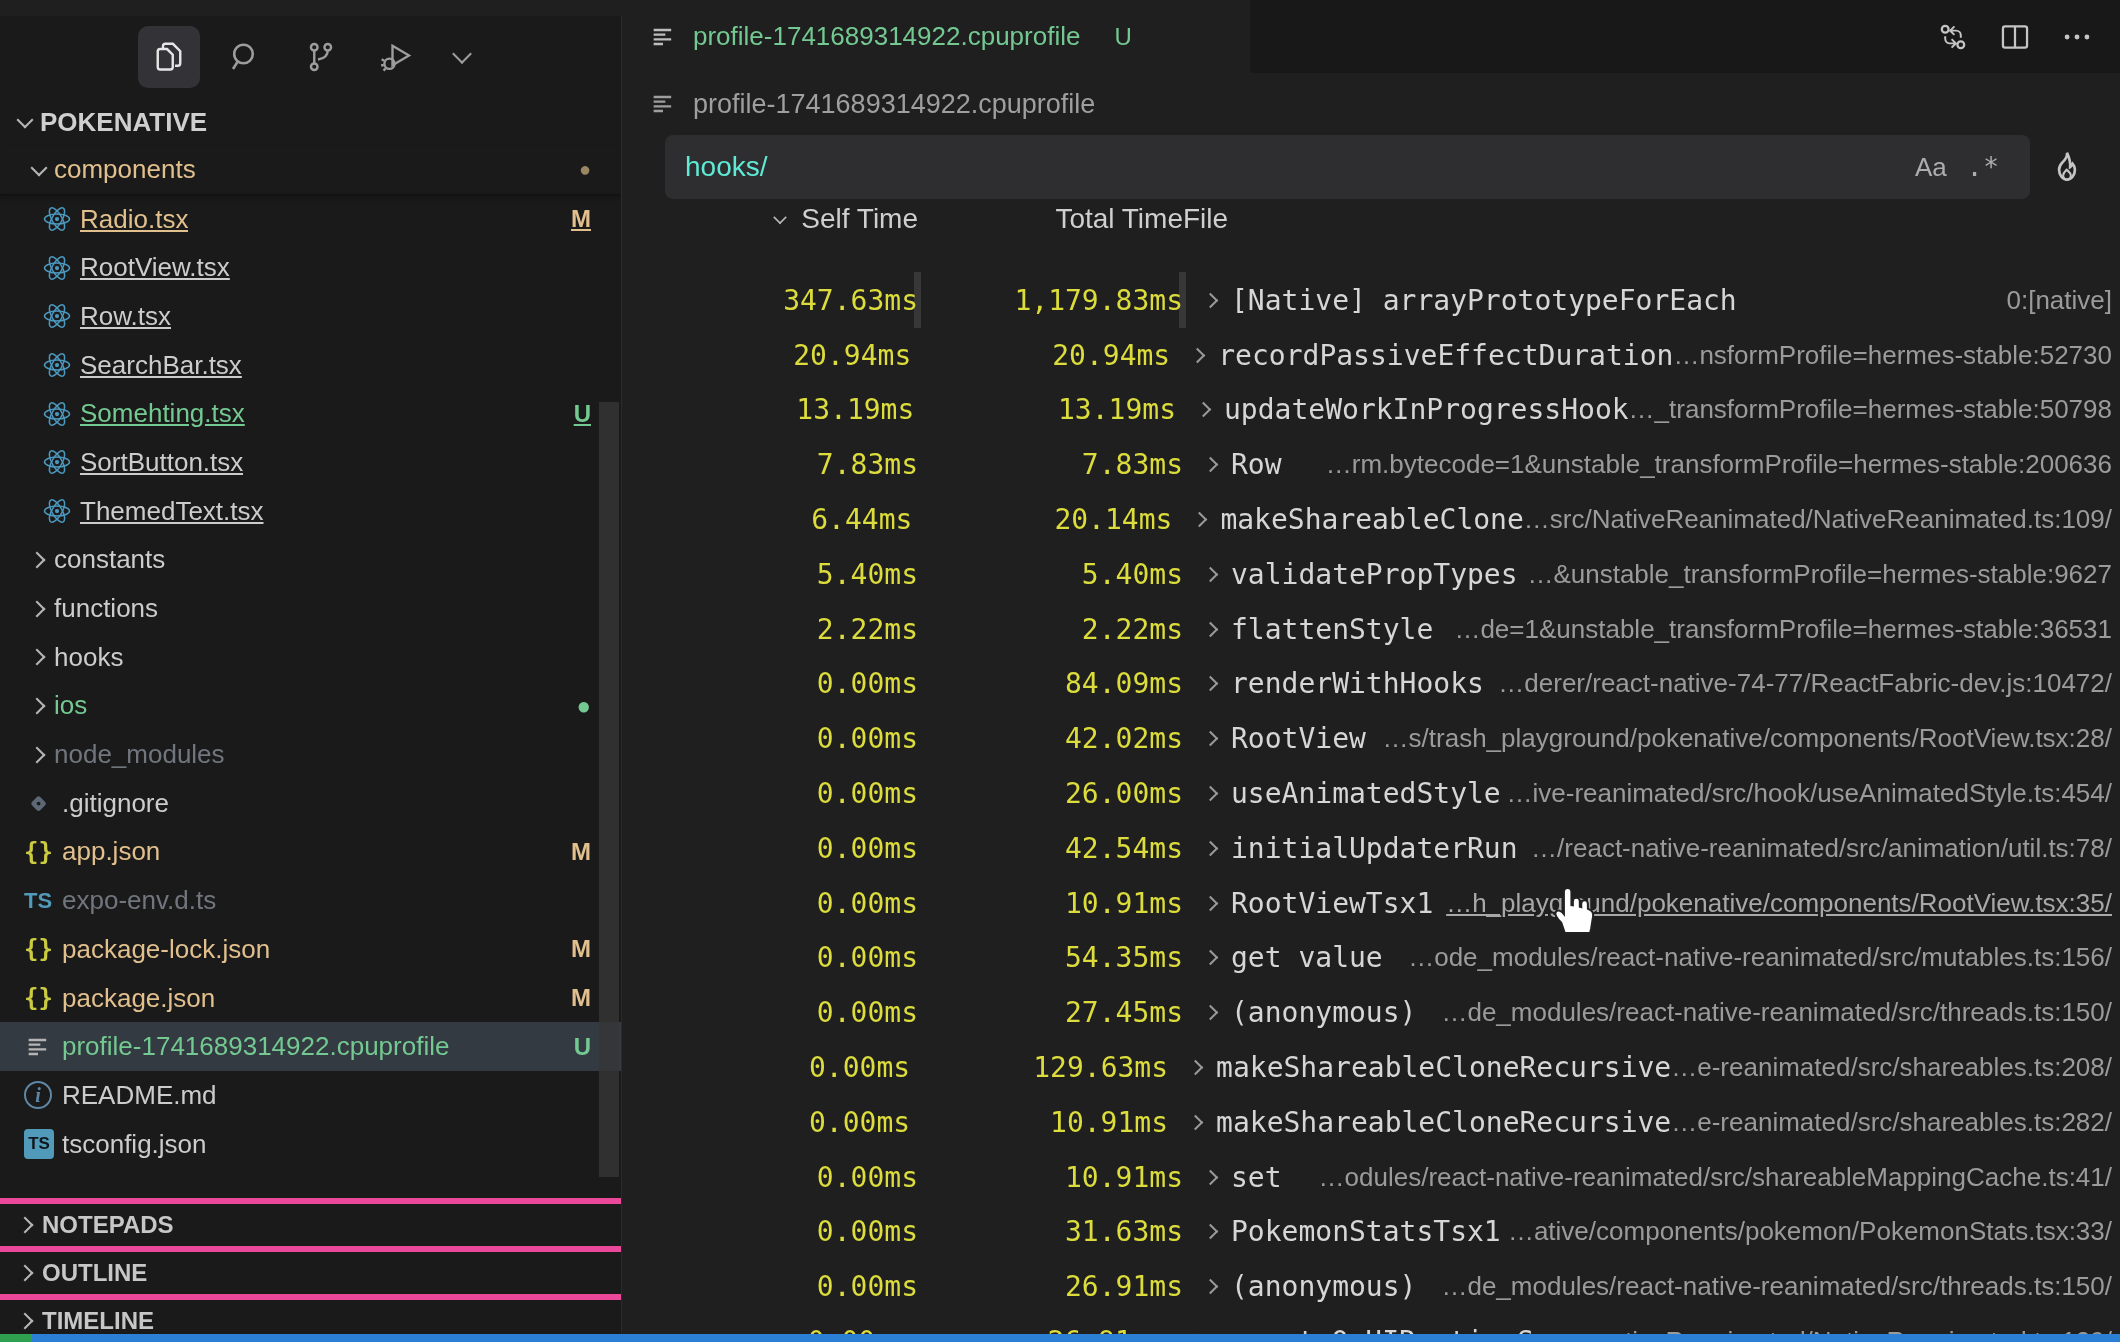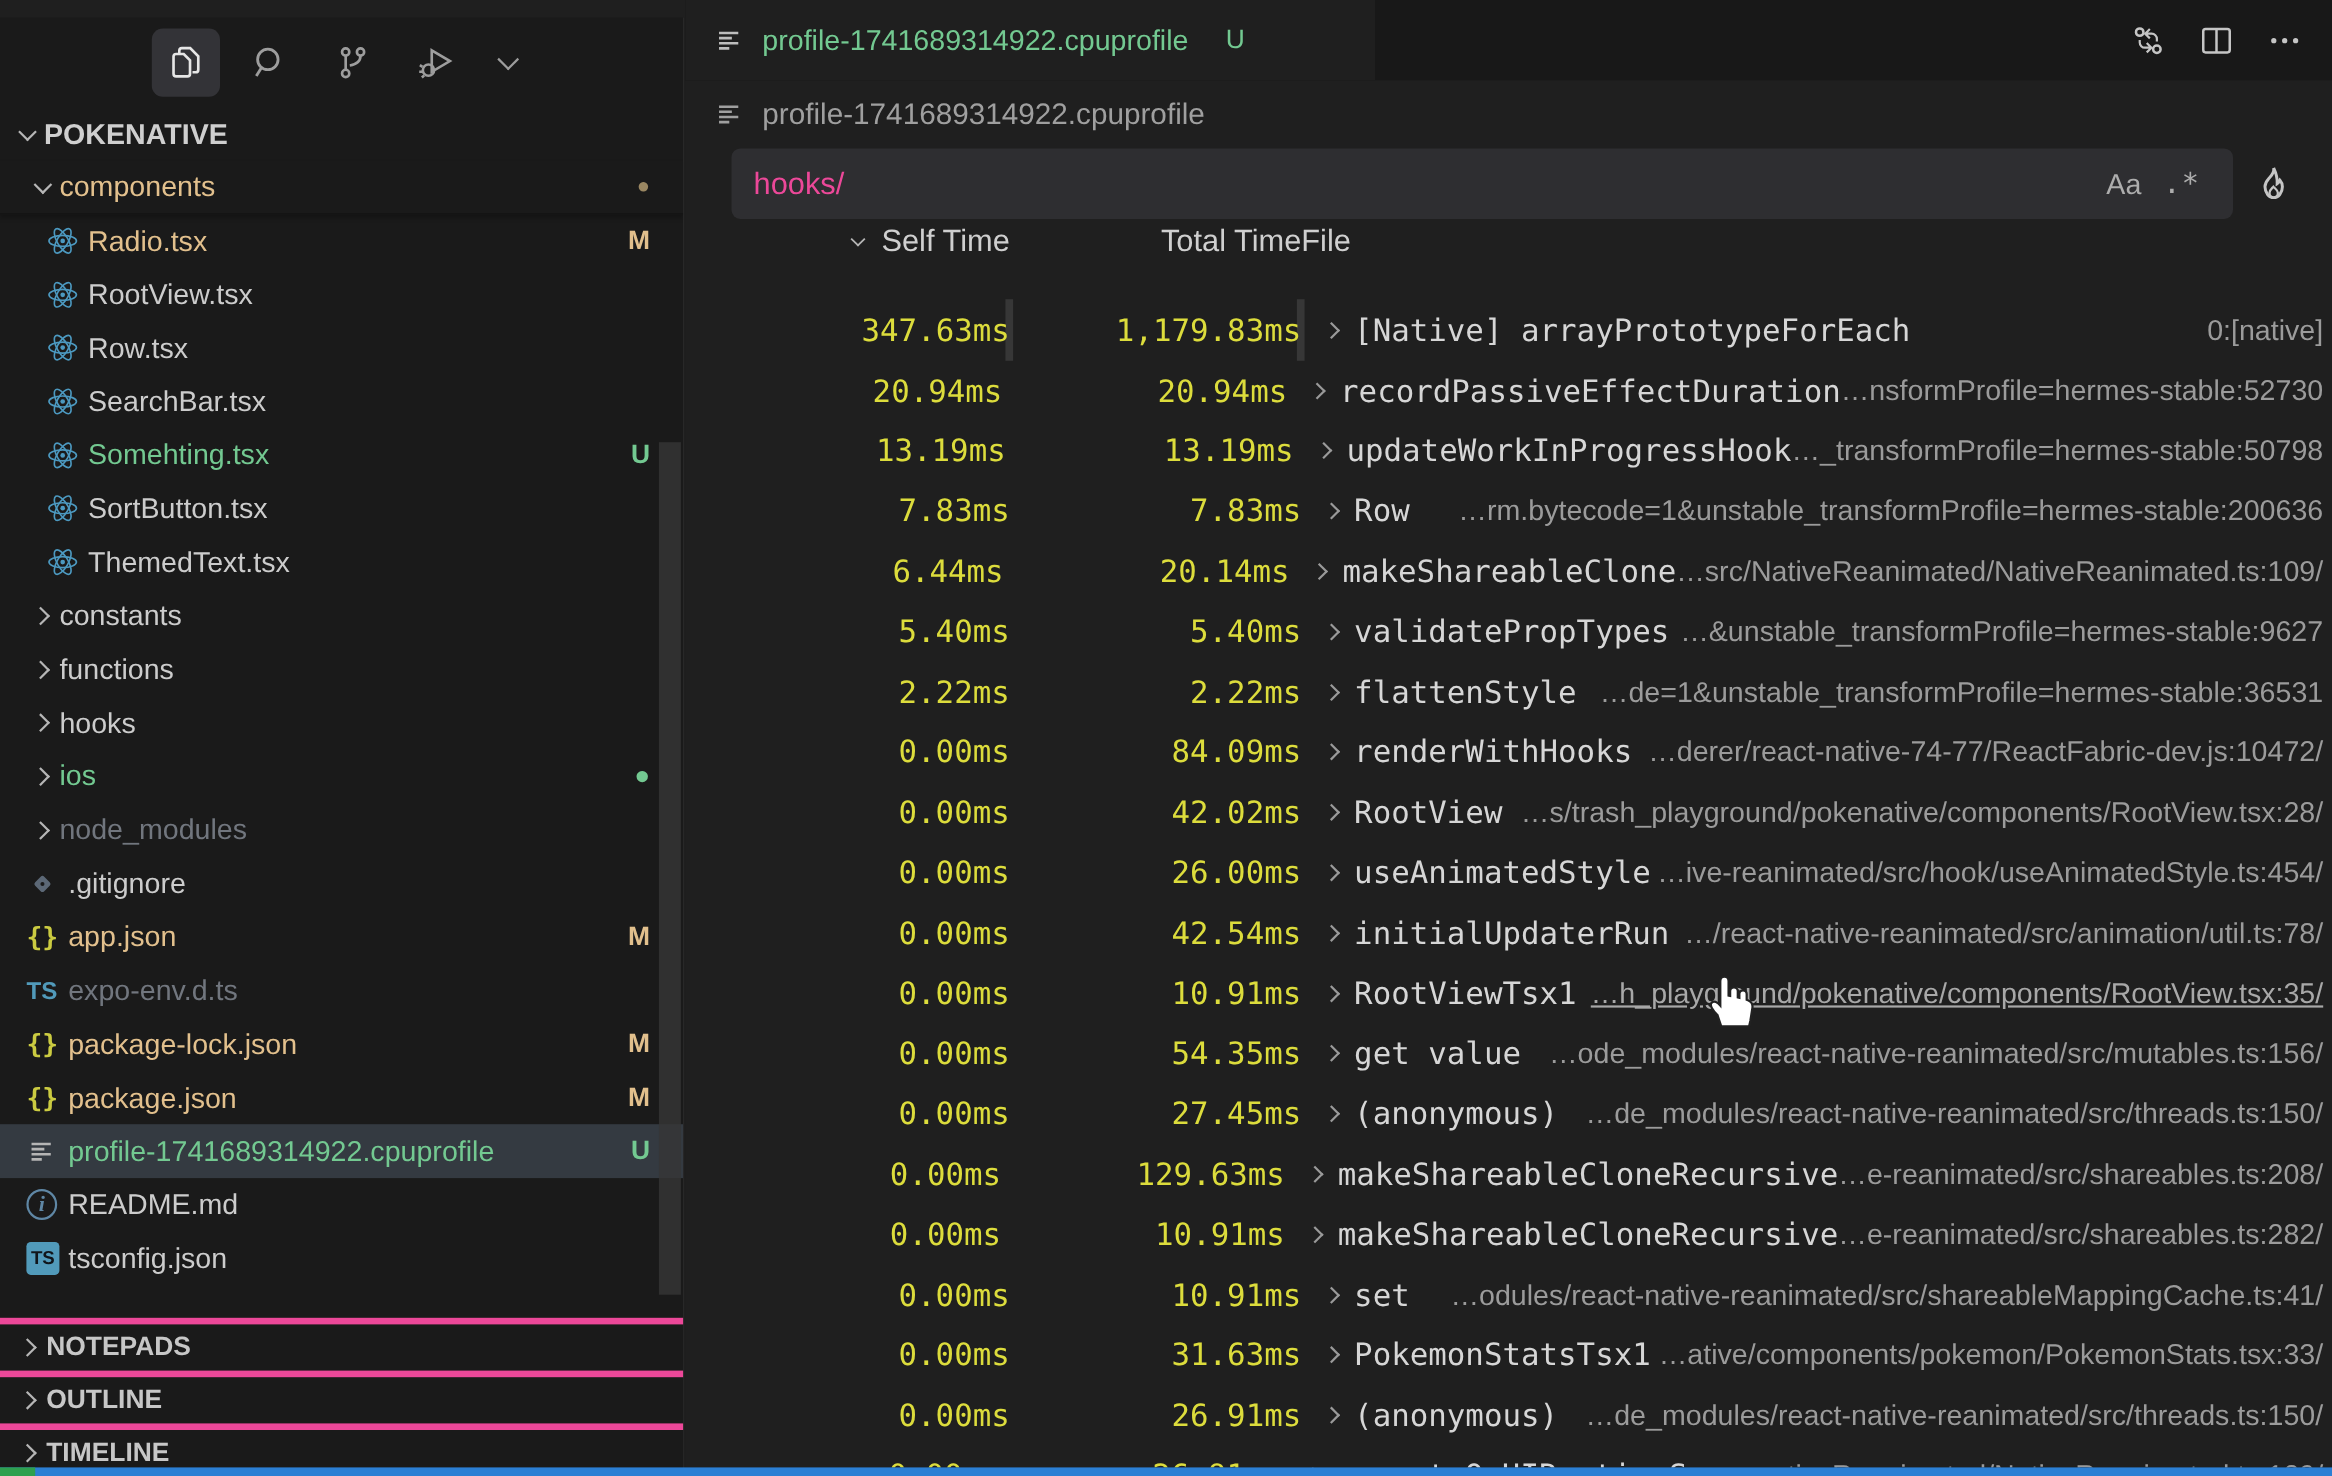--- a/index.html
+++ b/index.html
@@ -16,21 +16,21 @@
   #activity { height:82px; display:flex; align-items:center; gap:14px; padding-left:138px; }
   .act-btn { width:62px; height:62px; display:flex; align-items:center; justify-content:center; border-radius:10px; color:#9d9d9d; }
   .act-btn.active { background:#333337; color:#e6e6e6; }
   .act-btn svg { display:block; }
   .act-chev { width:40px; height:40px; display:flex; align-items:center; justify-content:center; }
   .act-chev::before { content:""; width:12px; height:12px; border-right:2.5px solid #9d9d9d; border-bottom:2.5px solid #9d9d9d; transform:rotate(45deg); margin-top:-6px; }
 
   #project-header { height:48px; display:flex; align-items:center; padding-left:10px; font-weight:bold; font-size:26px; color:#cfcfcf; }
   .trow { height:48.7px; display:flex; align-items:center; font-size:26px; color:#cccccc; padding-right:30px; position:relative; }
   .trow.d1 { padding-left:24px; }
-  .trow.d2 { padding-left:42px; }
+  .trow.d2 { padding-left:42px;text-decoration:underline; }
   .trow .ticon { width:38px; flex:0 0 38px; display:inline-flex; align-items:center; justify-content:flex-start; }
   .trow .tlabel { white-space:nowrap; overflow:hidden; }
   .trow .tbadge { margin-left:auto; font-size:24px; font-weight:600; }
   .trow.modified, .trow.modified .tbadge { color:#e2c08d; }
   .trow.modified .tbadge.dot { color:#9a8762; font-size:20px; }
   .trow.untracked, .trow.untracked .tbadge { color:#73c991; }
   .trow.ignored { color:#71767e; }
   .trow.selected { background:#343a41; }
   .trow.sticky-sep { border-bottom:1px solid #111; box-shadow:0 3px 4px rgba(0,0,0,.25); }
 
@@ -50,21 +50,21 @@
   #tab-active { width:627px; height:73px; background:#1f1f1f; display:flex; align-items:center; padding:0 26px; gap:16px; }
   #tab-active .tab-title { color:#73c991; font-size:26px; white-space:nowrap; }
   #tab-active .tab-badge { color:#73c991; font-size:24px; margin-left:18px; }
   #tab-actions { margin-left:auto; display:flex; align-items:center; gap:28px; padding-right:26px; color:#c5c5c5; }
   .ticon-lines { flex:0 0 28px; }
 
   #doc-title { height:62px; display:flex; align-items:center; gap:16px; padding-left:26px; color:#9f9f9f; font-size:27px; }
 
   #search-row { display:flex; align-items:center; padding:0 34px 0 42px; gap:18px; }
   #search-box { flex:1; height:64px; background:#2e2e31; border-radius:8px; display:flex; align-items:center; padding:0 20px; }
-  #search-input { flex:1; background:transparent; border:none; outline:none; color:#ec4899; font-size:28px; font-family:"Liberation Sans", sans-serif; }
+  #search-input { flex:1; background:transparent; border:none; outline:none; color:#5eead4; font-size:28px; font-family:"Liberation Sans", sans-serif; }
   .sopt { color:#adadad; font-size:26px; padding:4px 10px; border-radius:6px;text-align:right; }
   .sopt.regex { font-family:"DejaVu Sans Mono", monospace; letter-spacing:1px; }
   #flame-btn { color:#c5c5c5; }
 
   #table-header { height:70px; display:flex; align-items:flex-start; font-size:28px; color:#cfcfcf; margin-top:4px; }
   #hself { width:295px; display:flex; align-items:center; justify-content:flex-end; gap:6px; }
   #hself .chev { transform:scale(.8); }
   #htotal { width:265px; text-align:right; }
   #hfile { }
 

